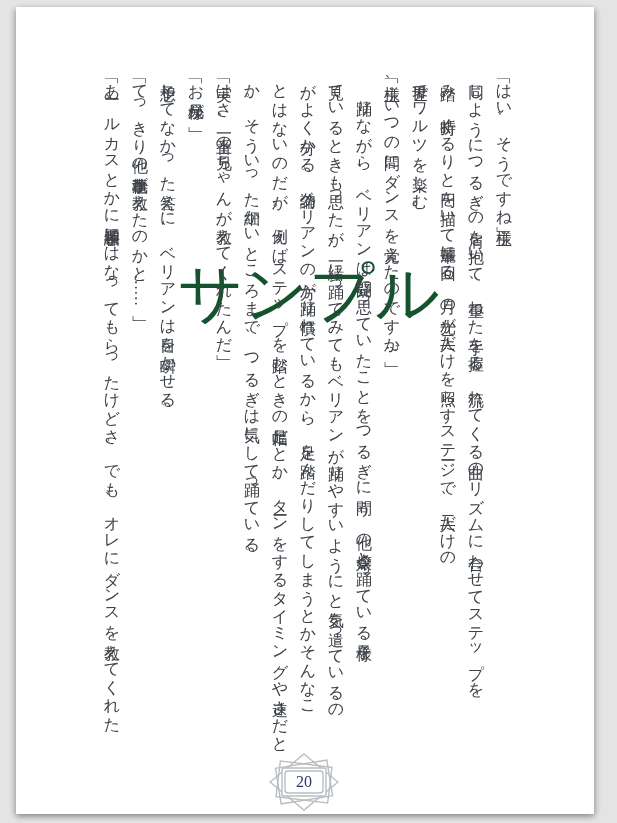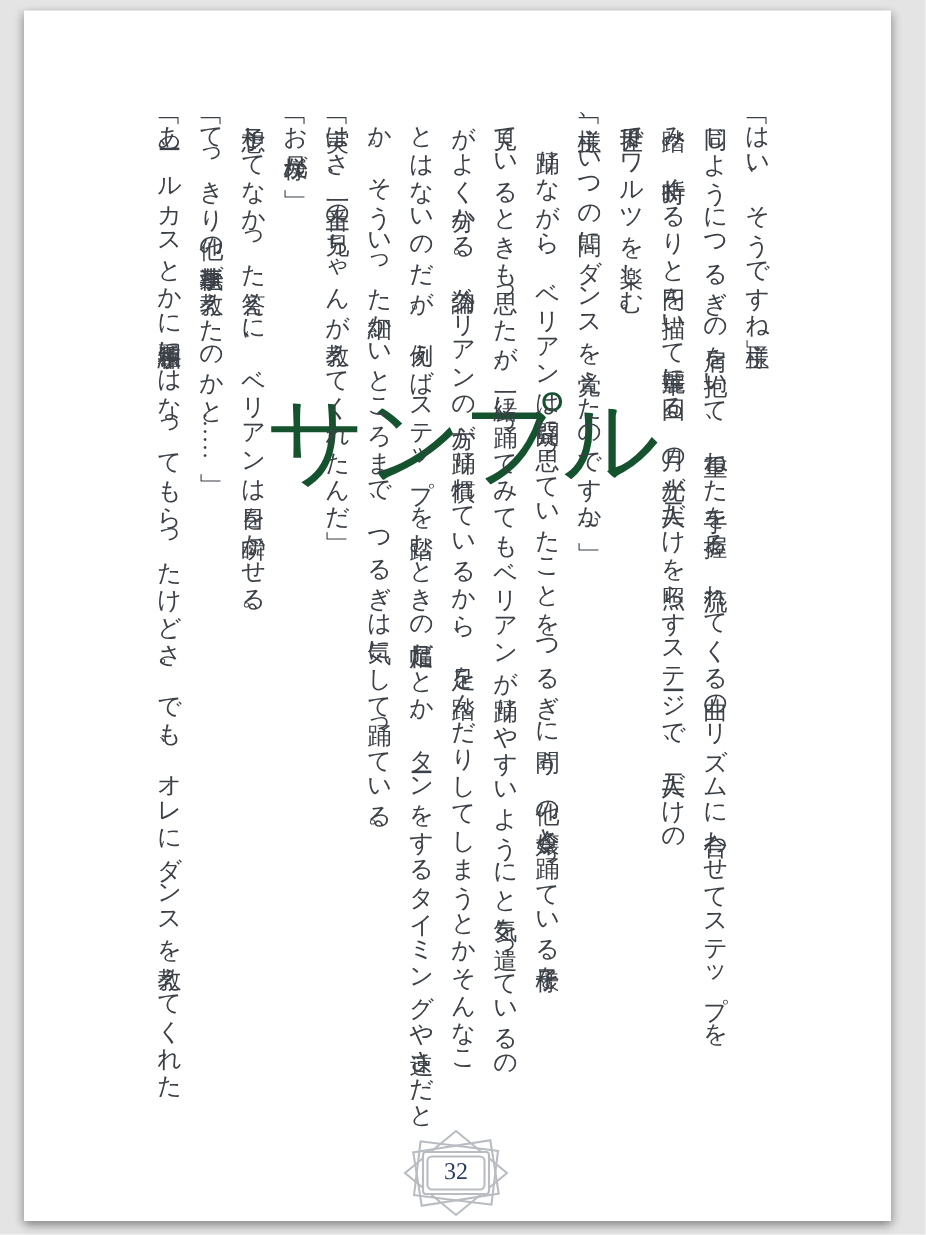--- a/index.html
+++ b/index.html
@@ -112,16 +112,16 @@
   <div class="page-num-wrap">
     <svg width="70" height="58" viewBox="0 0 70 58">
       <polygon points="35,1 69,29 35,57 1,29" fill="none" stroke="#b9bdc2" stroke-width="1.4"></polygon>
       <g stroke="#b9bdc2" stroke-width="1.4" fill="none">
         <rect x="9" y="11" width="52" height="36" transform="rotate(-9 35 29)"></rect>
         <rect x="9" y="11" width="52" height="36" transform="rotate(7 35 29)"></rect>
         <rect x="13" y="15" width="44" height="28" rx="2" fill="#ffffff"></rect>
         <rect x="16" y="18" width="38" height="22" rx="3" fill="#ffffff"></rect>
       </g>
     </svg>
-    <div class="page-num">32</div>
+    <div class="page-num">20</div>
   </div>
 
 </div>
 
 </body></html>

